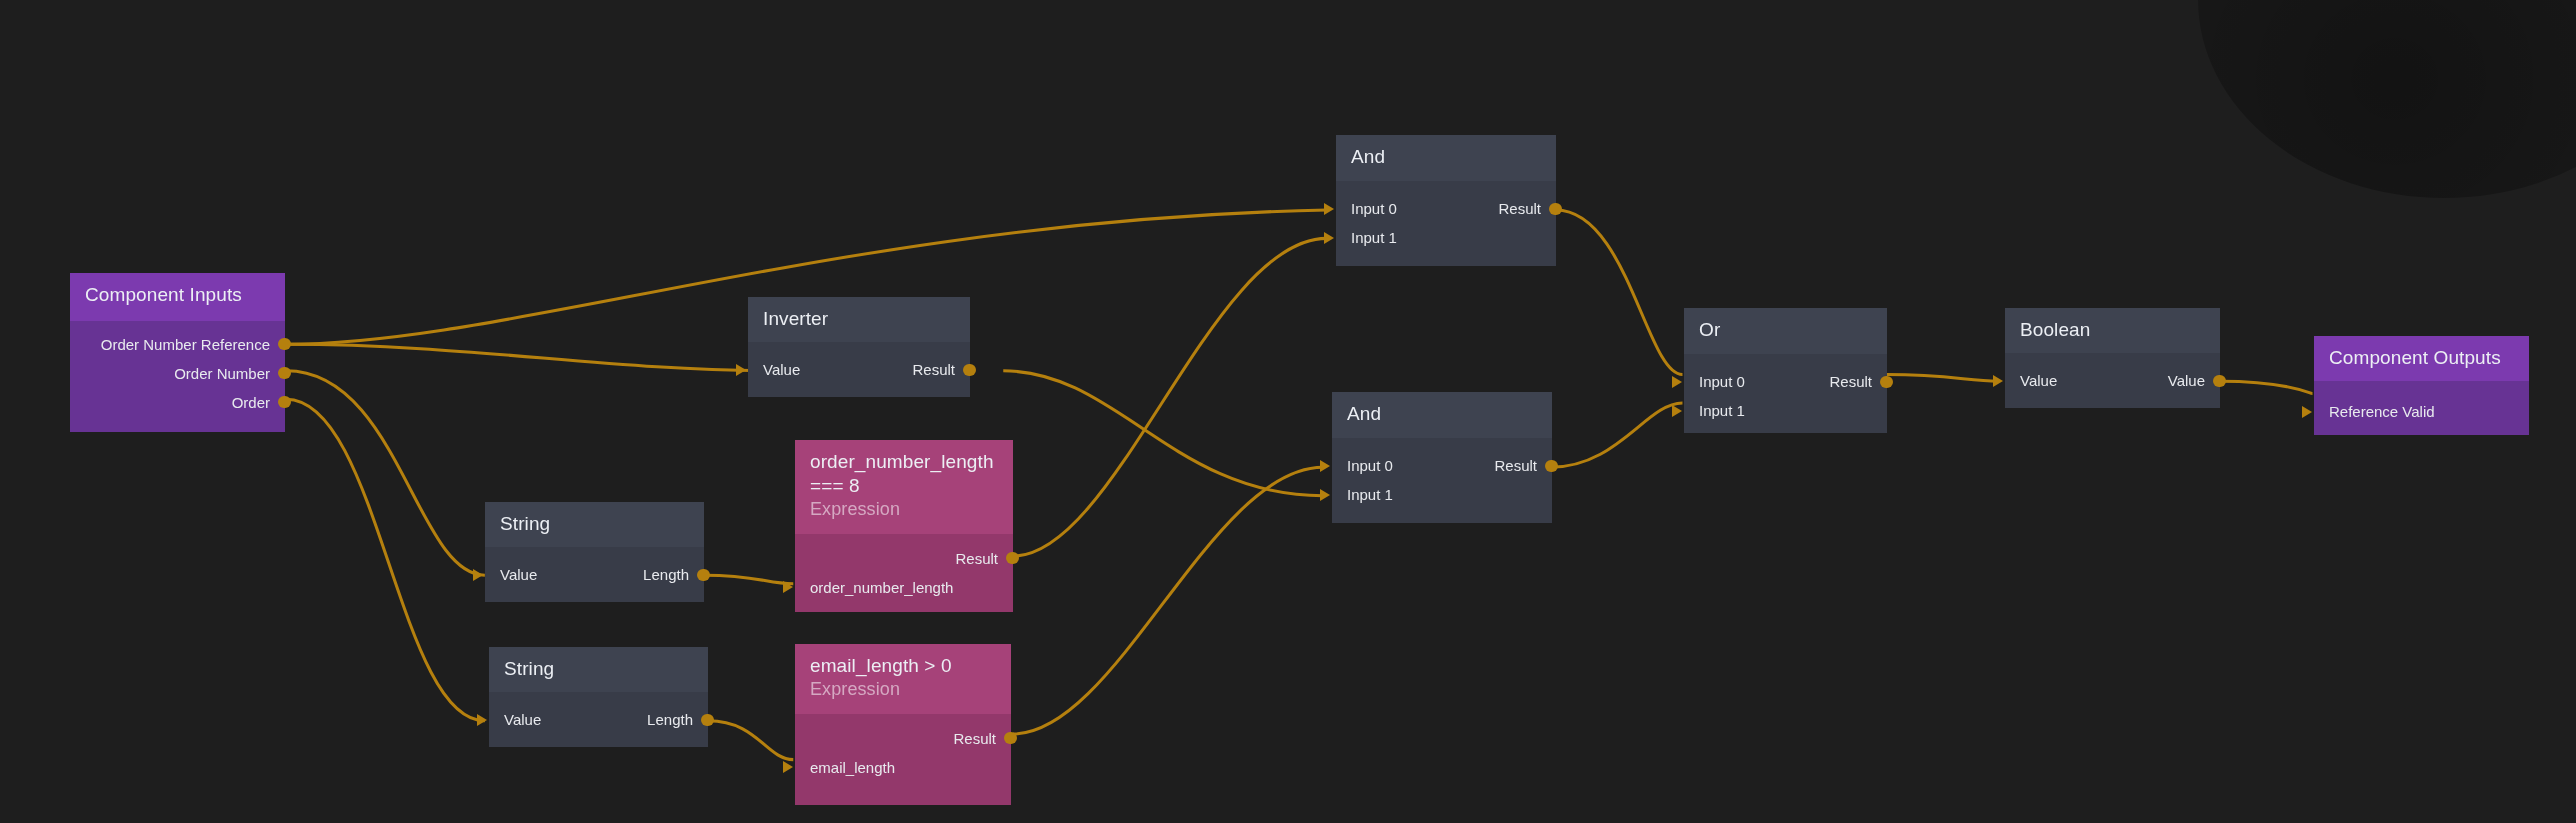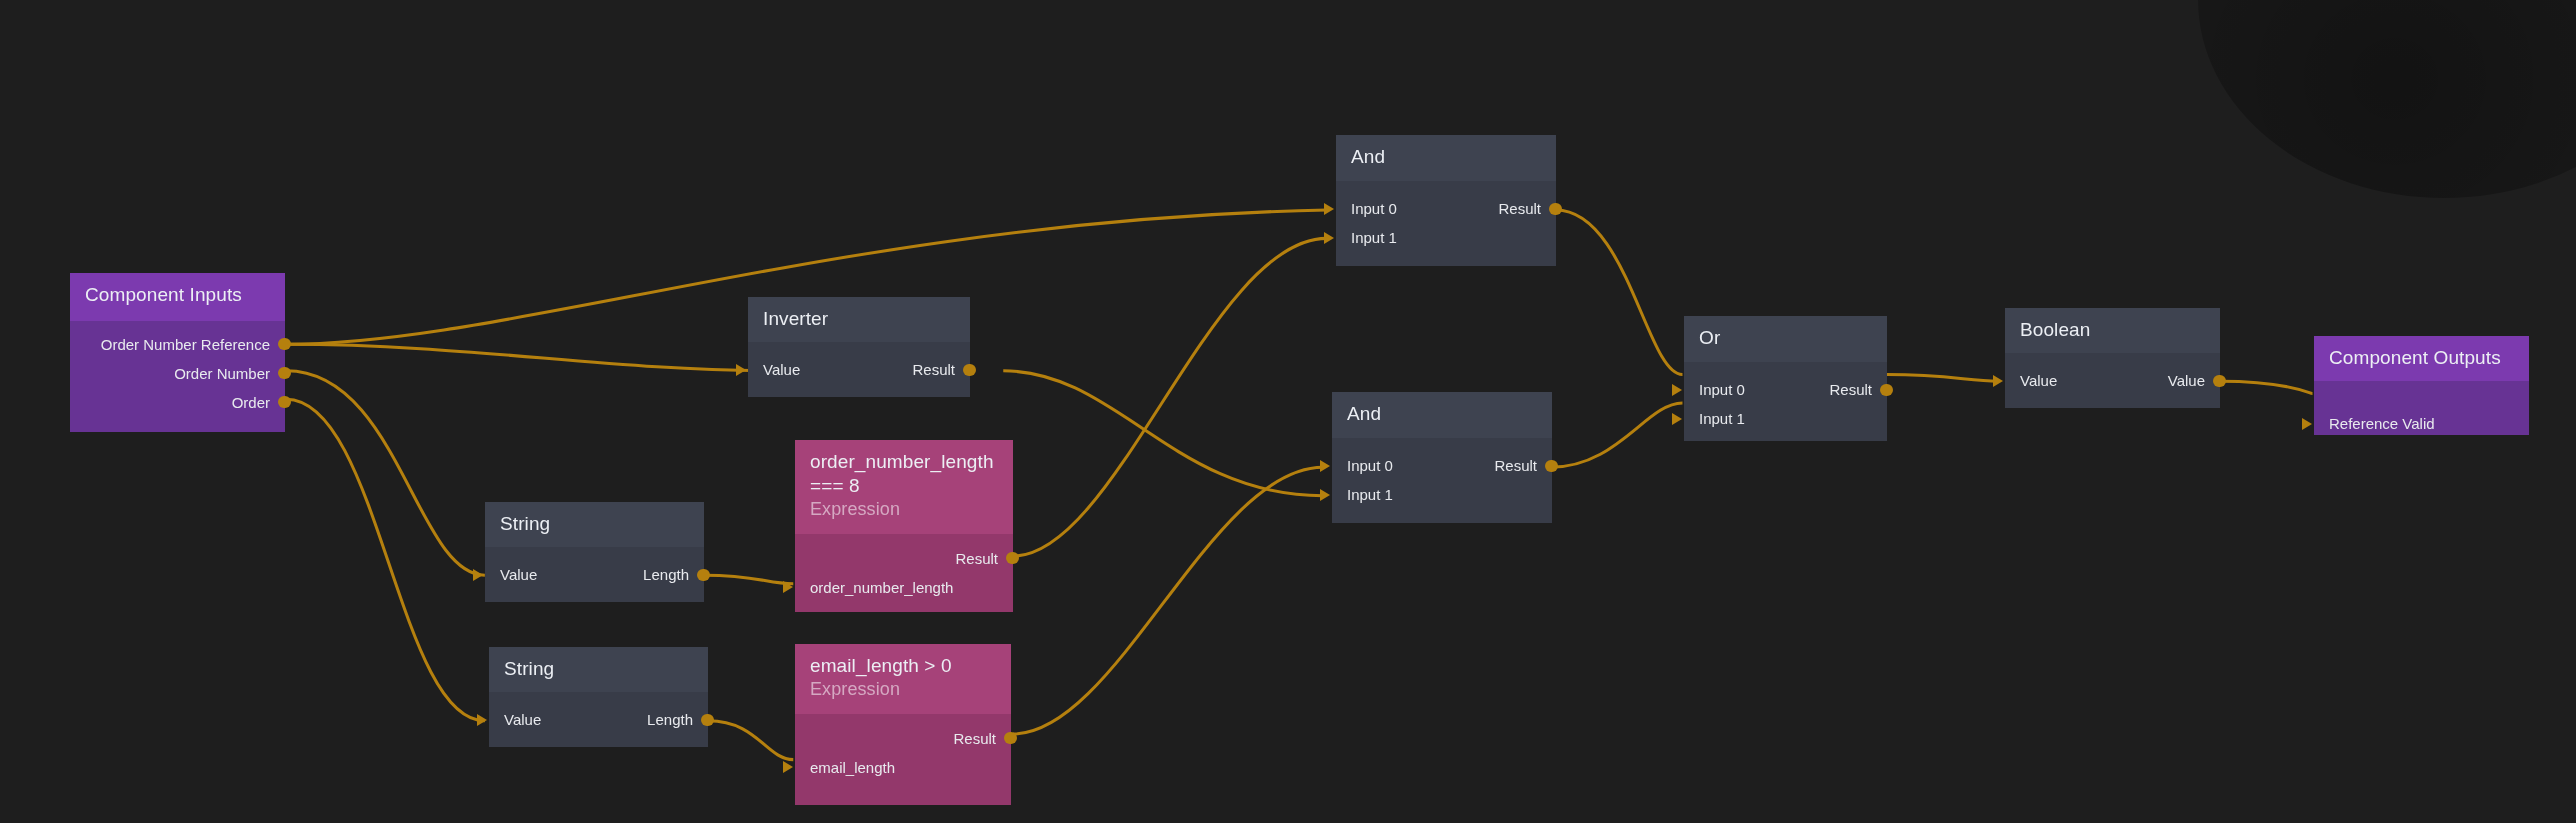--- a/index.html
+++ b/index.html
@@ -194,21 +194,21 @@
         <span class="out">Result</span>
         <span class="port" style="right:-5.7px;top:8.5px;"></span>
       </div>
       <div class="row">
         <span class="arrow" style="left:-12.3px;top:8.5px;"></span>
         <span class="in">Input 1</span>
       </div>
     </div>
   </div>
 
-  <div class="node slate" style="left:1684px;top:316px;width:203px;">
+  <div class="node slate" style="left:1684px;top:308px;width:203px;">
     <div class="nhead" style="height:46px;">
       <span>Or</span>
     </div>
     <div class="nbody" style="height:79px;padding-top:13.2px;">
       <div class="row">
         <span class="arrow" style="left:-12.3px;top:8.5px;"></span>
         <span class="in">Input 0</span>
         <span class="out">Result</span>
         <span class="port" style="right:-5.7px;top:8.5px;"></span>
       </div>
@@ -230,21 +230,21 @@
         <span class="out">Value</span>
         <span class="port" style="right:-5.7px;top:8.5px;"></span>
       </div>
     </div>
   </div>
 
   <div class="node purple" style="left:2314px;top:320px;width:215px;margin-top:16px;">
     <div class="nhead" style="height:45px;">
       <span>Component Outputs</span>
     </div>
-    <div class="nbody" style="height:54px;padding-top:28px;">
+    <div class="nbody" style="height:54px;padding-top:16px;">
       <div class="row">
         <span class="arrow" style="left:-12.3px;top:8.5px;"></span>
         <span class="in">Reference Valid</span>
       </div>
     </div>
   </div>
 
 </div>
 
 

